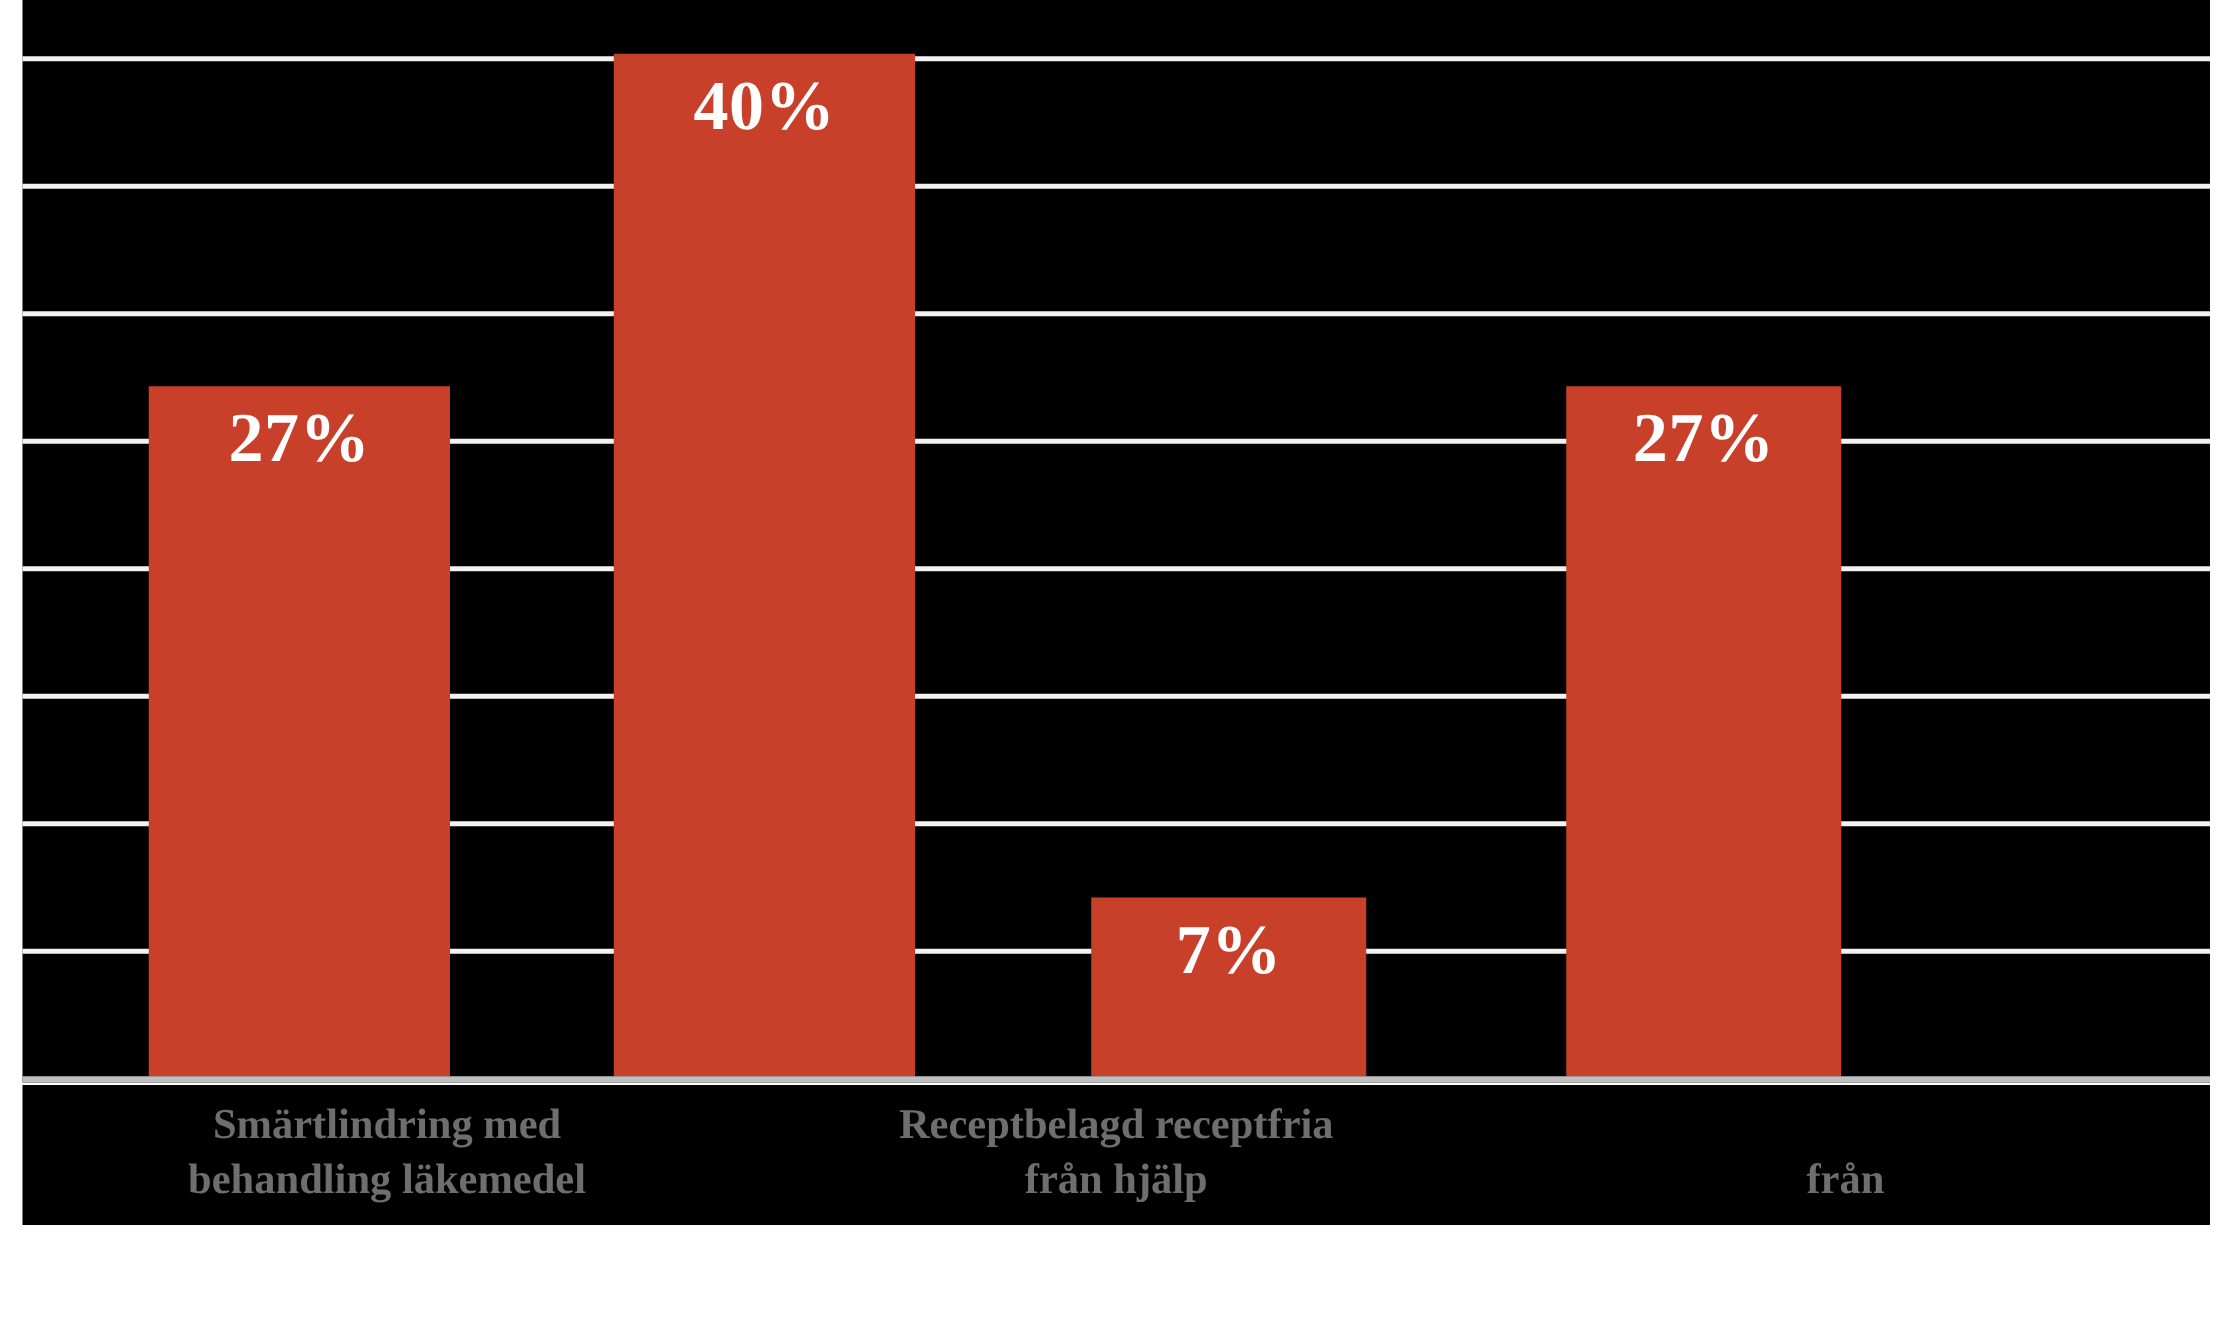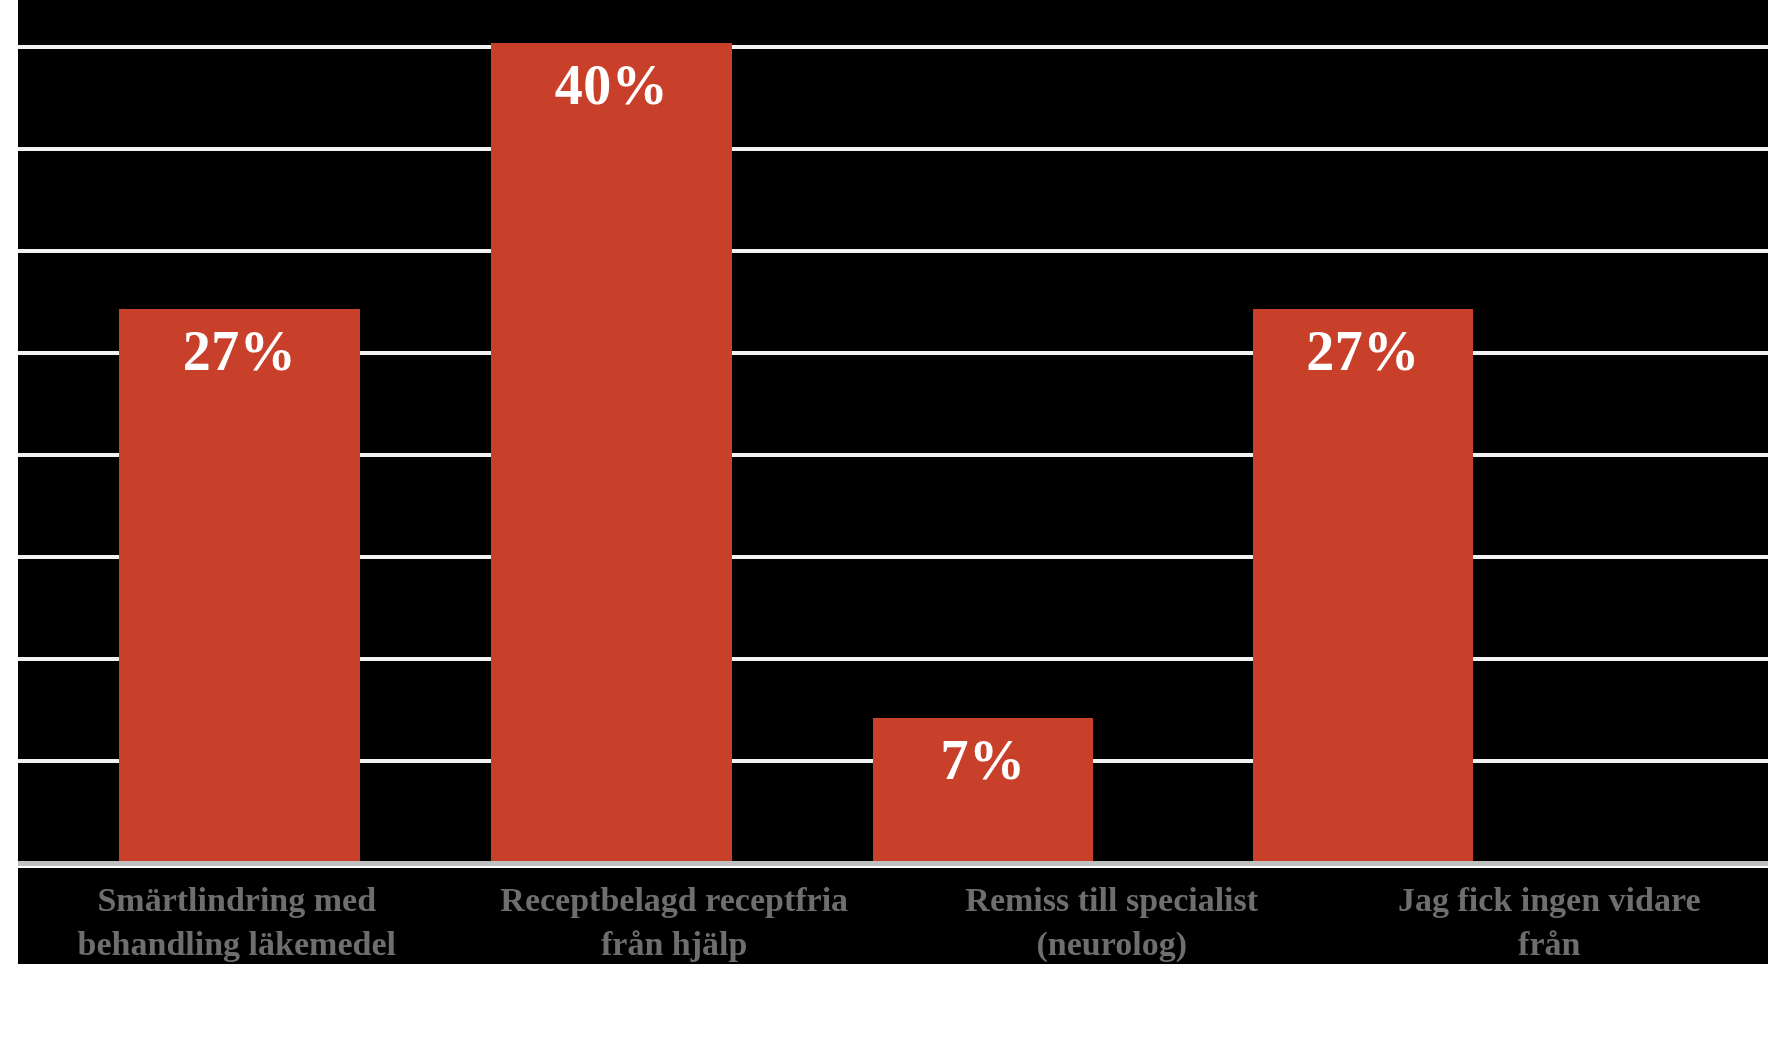--- a/index.html
+++ b/index.html
@@ -25,21 +25,21 @@
     width: 1750px;
     height: 866px;
     background: #000000;
   }
   
   .label-band {
     position: absolute;
     left: 18px;
     top: 868px;
     width: 1750px;
-    height: 96px;
+    height: 112px;
     background: #000000;
   }
   
   .gridline {
     position: absolute;
     left: 0;
     width: 100%;
     height: 4px;
     background: #f2f2f2;
   }
@@ -151,30 +151,24 @@
         </span>
       </div>
 
       <div class="cat-label">
         <span>
           <span>Receptbelagd receptfria</span><br>
           <span>från hjälp</span>
         </span>
       </div>
 
-      <div class="cat-label">
-        <span>
-          <span>Remiss till specialist</span><br>
-          <span>(neurolog)</span>
-        </span>
-      </div>
 
       <div class="cat-label">
         <span>
-          <span>Jag fick ingen vidare</span><br>
+          <br>
           <span>från</span>
         </span>
       </div>
 
     </div>
   </div>
 
 </div>
 
 </body></html>

